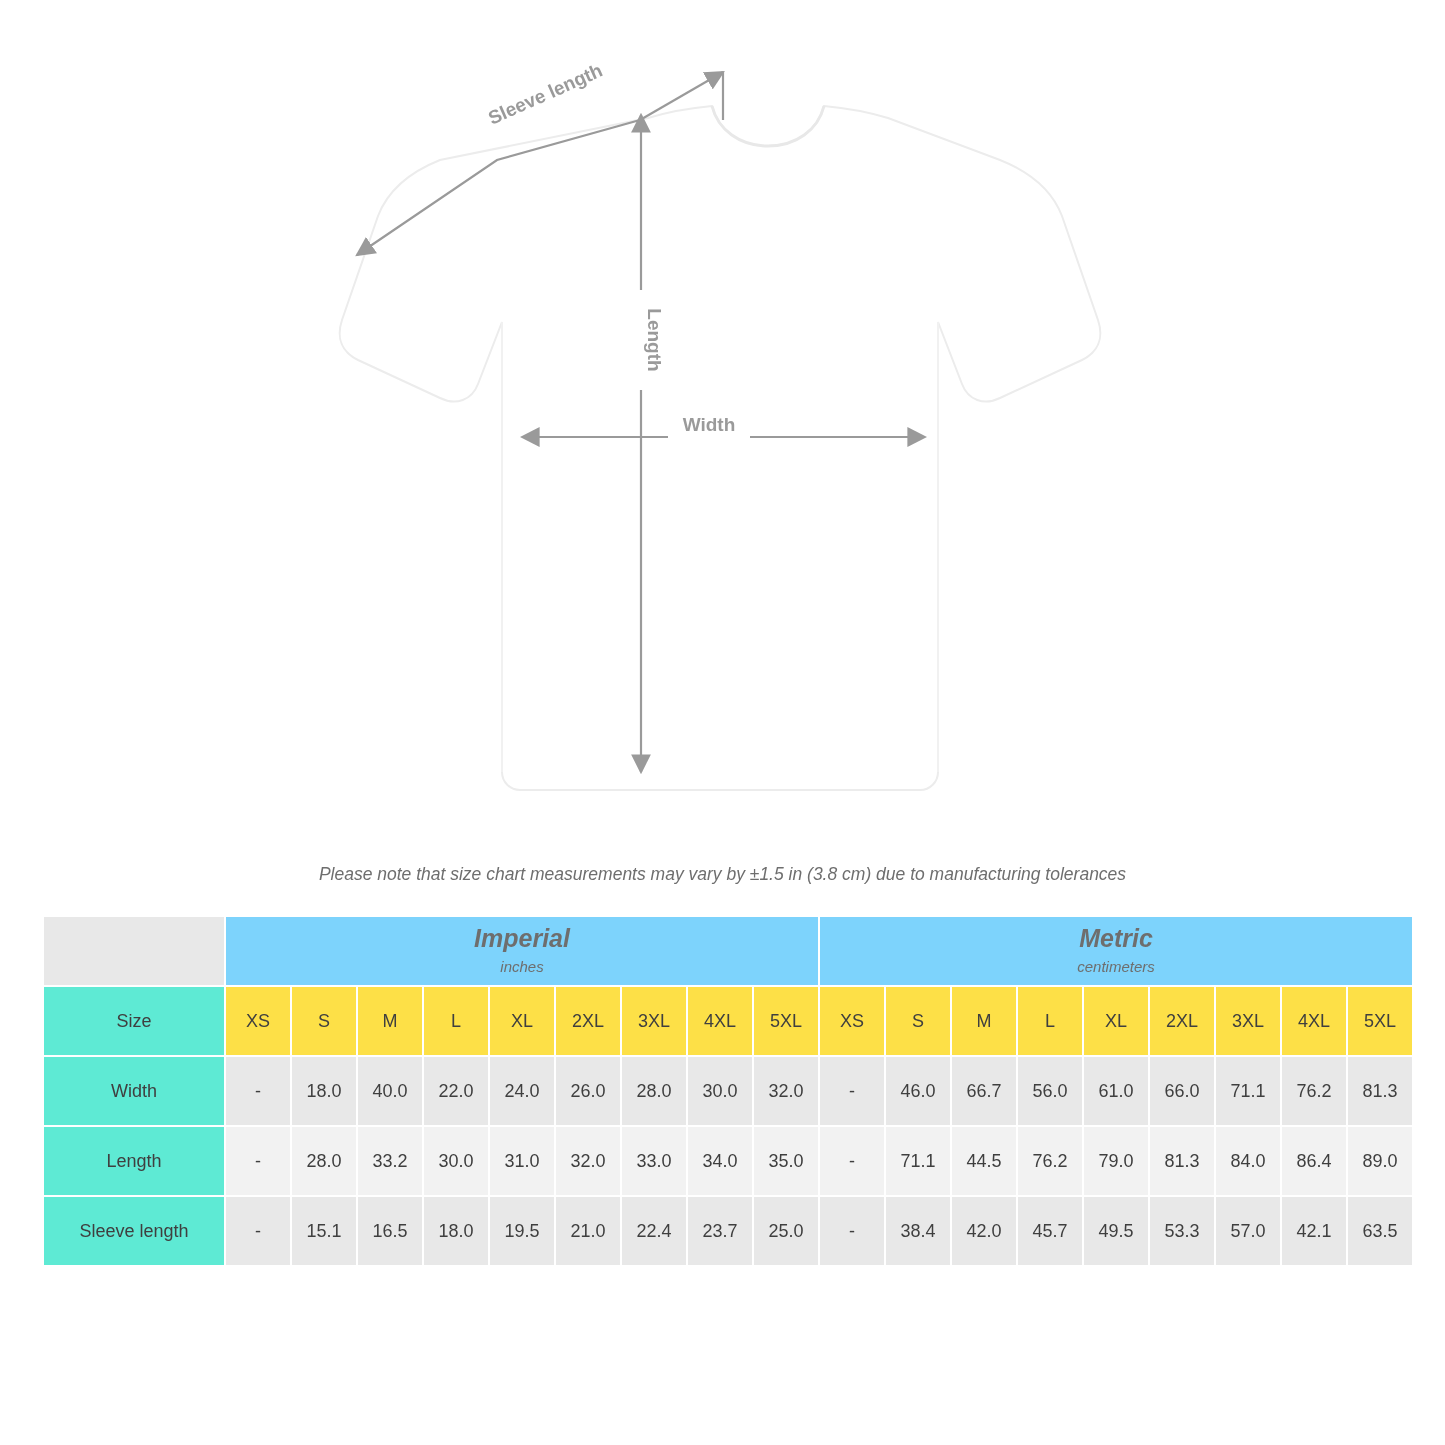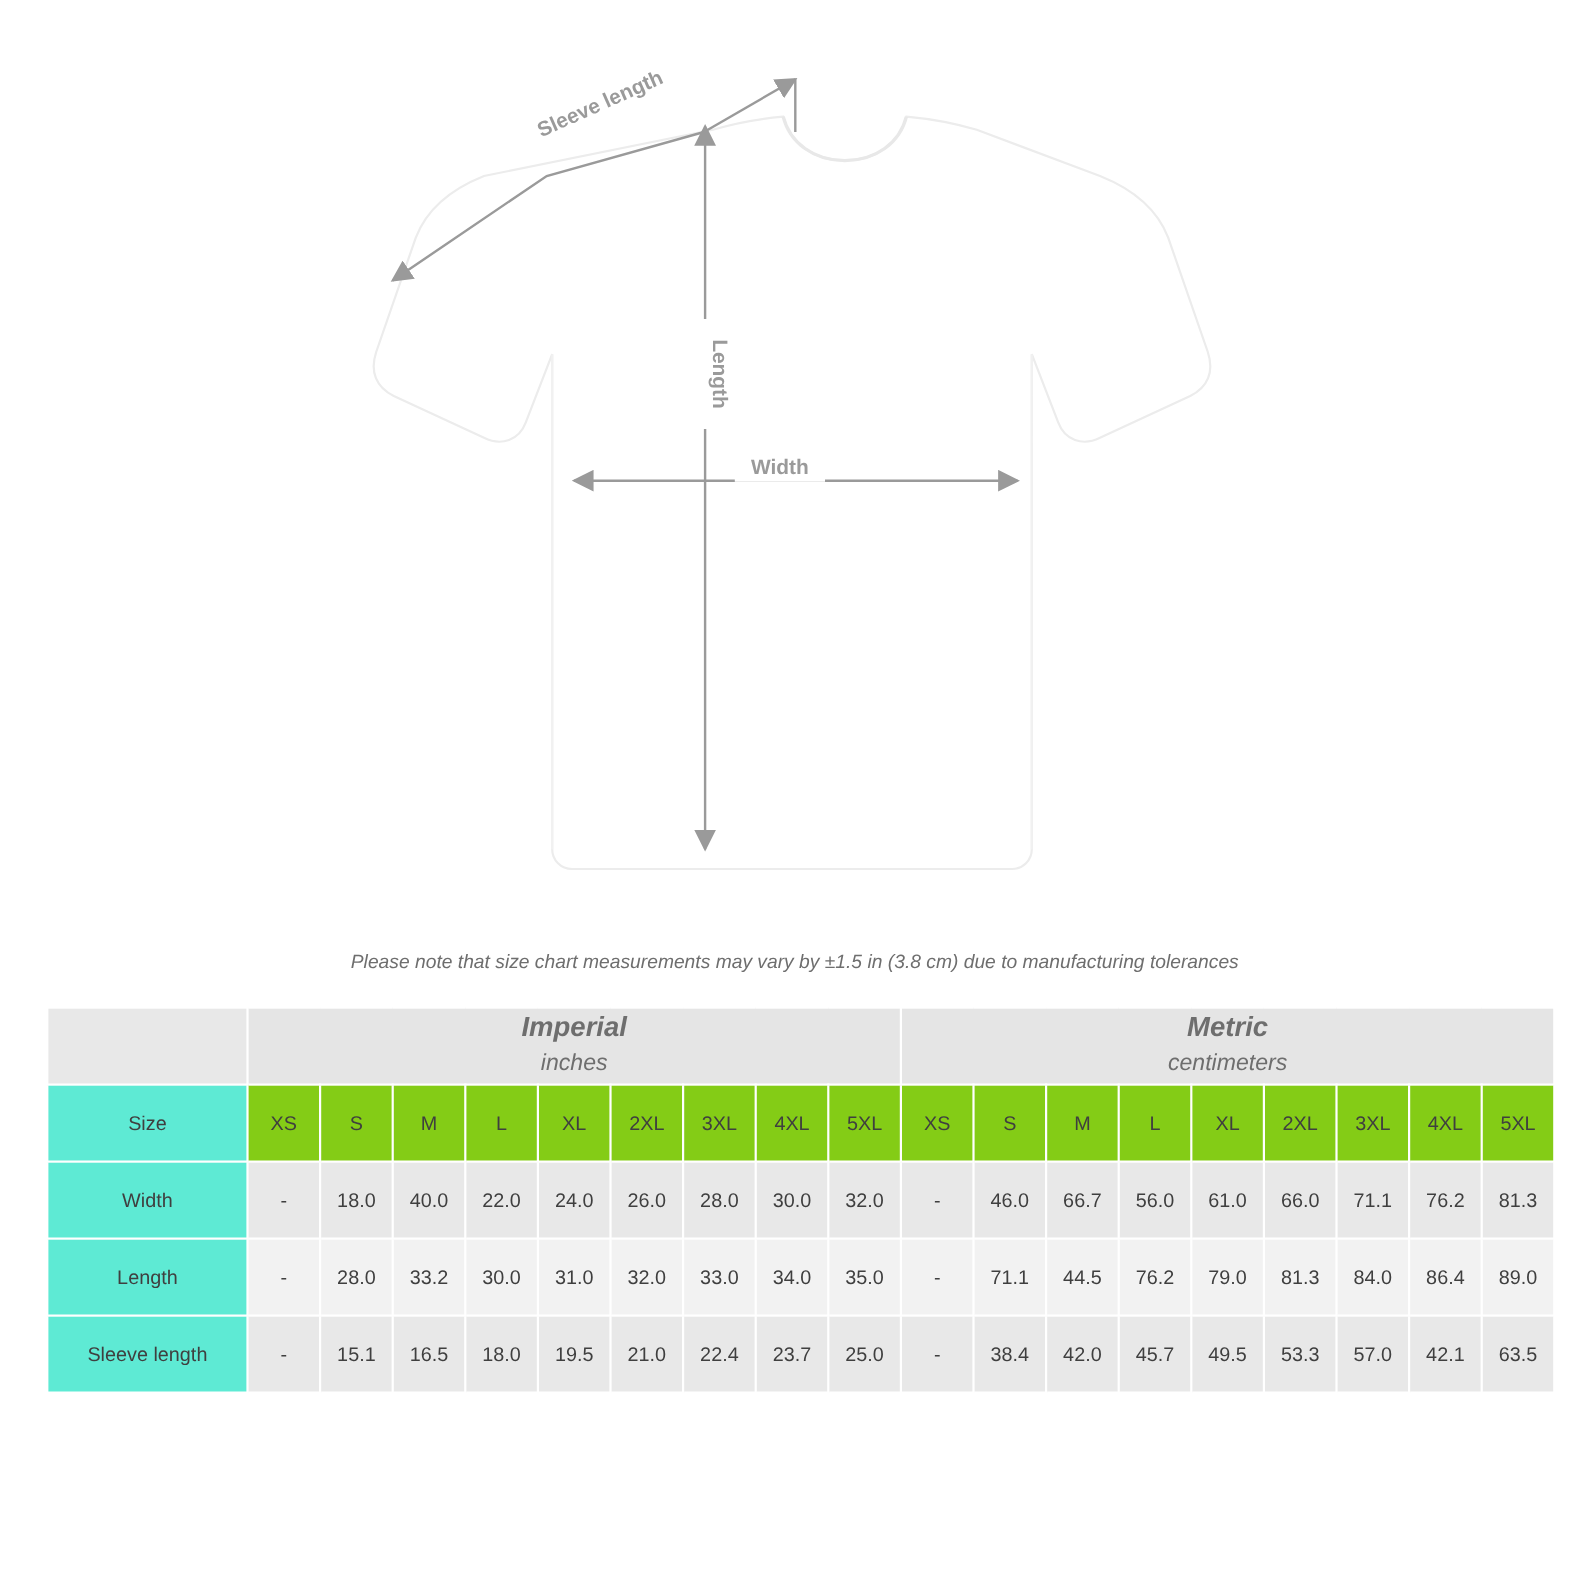--- a/index.html
+++ b/index.html
@@ -58,45 +58,45 @@
     border: 2px solid #ffffff;
     text-align: center;
     font-size: 18px;
     color: #3f3f3f;
     font-weight: normal;
     padding: 0;
     height: 68px;
     vertical-align: middle;
   }
   .unit-head {
-    background: #e5e5e5;
+    background: #7dd3fc;
     height: 118px;
   }
   .unit-head .unit-name {
     font-size: 25px;
     font-style: italic;
     font-weight: bold;
     color: #6e6e6e;
     line-height: 1.25;
   }
   .unit-head .unit-sub {
-    font-size: 21px;
+    font-size: 15px;
     font-style: italic;
     color: #6e6e6e;
     line-height: 1.6;
   }
   .blank-head { background: #e8e8e8; }
   .row-head {
     background: #5eead4;
     font-weight: bold;
     font-size: 19px;
     color: #3f3f3f;
   }
   .hdr-cell {
-    background: #84cc16;
+    background: #fde047;
     font-weight: bold;
     font-size: 19px;
   }
   .cell-light { background: #f2f2f2; }
   .cell-dark { background: #e8e8e8; }
 </style>
 </head>
 <body>
 
 <div class="illustration">

